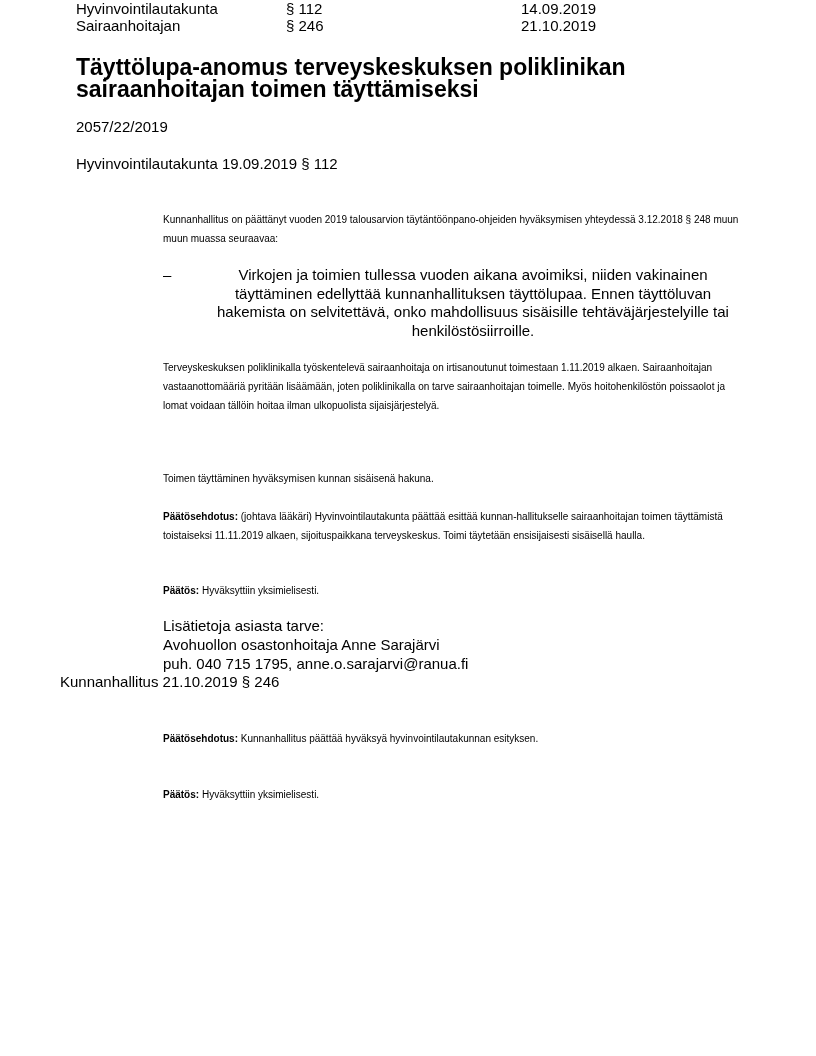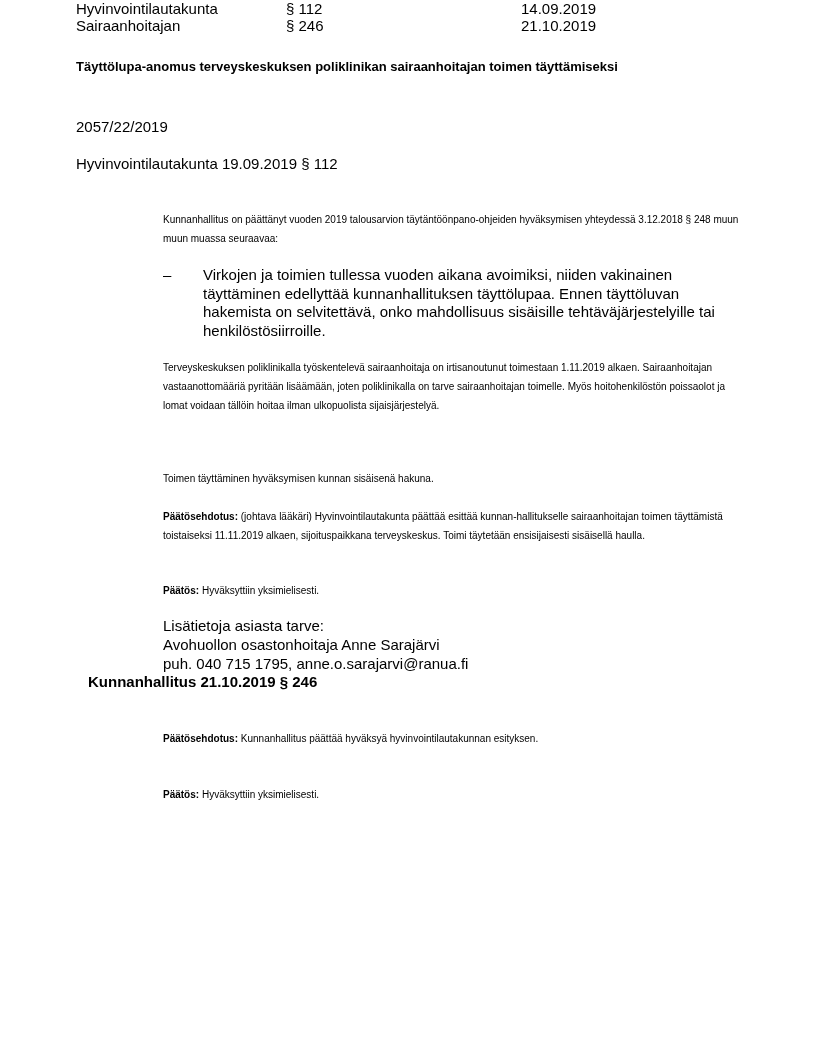--- a/index.html
+++ b/index.html
@@ -6,24 +6,24 @@
   body {
     width: 816px; height: 1056px; position: relative; overflow: hidden;
     font-family: "Liberation Sans", sans-serif; color: #000; font-size: 15px;
   }
   .abs { position: absolute; white-space: nowrap; line-height: 18px; }
   .hdr-row { position: absolute; left: 76px; height: 18px; line-height: 18px; font-size: 15px; }
   .hdr-row span { position: absolute; white-space: nowrap; }
   .c1 { left: 0; }
   .c2 { left: 210px; }
   .c3 { left: 445px; }
-  .title { position: absolute; left: 76px; top: 56px; width: 680px; font-weight: bold; font-size: 13px; line-height: 22px; }
+  .title { position: absolute; left: 76px; top: 56px; width: 680px; font-weight: bold; font-size: 23px; line-height: 22px; }
   .para { position: absolute; left: 163px; width: 580px; line-height: 19px; font-size: 10px; }
   .dash { position: absolute; left: 163px; font-size: 15px; line-height: 18.5px; }
-  .bullet-text { position: absolute; left: 203px; width: 540px; line-height: 18.5px; font-size: 15px; }
+  .bullet-text { position: absolute; left: 203px; width: 540px; line-height: 18.5px; font-size: 15px; text-align: center; }
   .lbl { font-weight: bold; }
 </style>
 </head>
 <body>
 
 <div class="hdr-row" style="top:0px;">
   <span class="c1">Hyvinvointilautakunta</span>
   <span class="c2">§ 112</span>
   <span class="c3">14.09.2019</span>
 </div>
@@ -53,21 +53,21 @@
 </div>
 
 <div class="para" style="top:581px;">
   <span class="lbl">Päätös:</span><span> Hyväksyttiin yksimielisesti.</span>
 </div>
 
 <div class="abs" style="left:163px; top:617px;">Lisätietoja asiasta tarve:</div>
 <div class="abs" style="left:163px; top:636px;">Avohuollon osastonhoitaja Anne Sarajärvi</div>
 <div class="abs" style="left:163px; top:655px;">puh. 040 715 1795, anne.o.sarajarvi@ranua.fi</div>
 
-<div class="abs" style="left:88px; top:673px;font-weight:bold;">Kunnanhallitus 21.10.2019 § 246</div>
+<div class="abs" style="left:60px; top:673px;">Kunnanhallitus 21.10.2019 § 246</div>
 
 <div class="para" style="top:729px;">
   <span class="lbl">Päätösehdotus:</span><span> Kunnanhallitus päättää hyväksyä hyvinvointilautakunnan esityksen.</span>
 </div>
 
 <div class="para" style="top:785px;">
   <span class="lbl">Päätös:</span><span> Hyväksyttiin yksimielisesti.</span>
 </div>
 
 </body></html>

